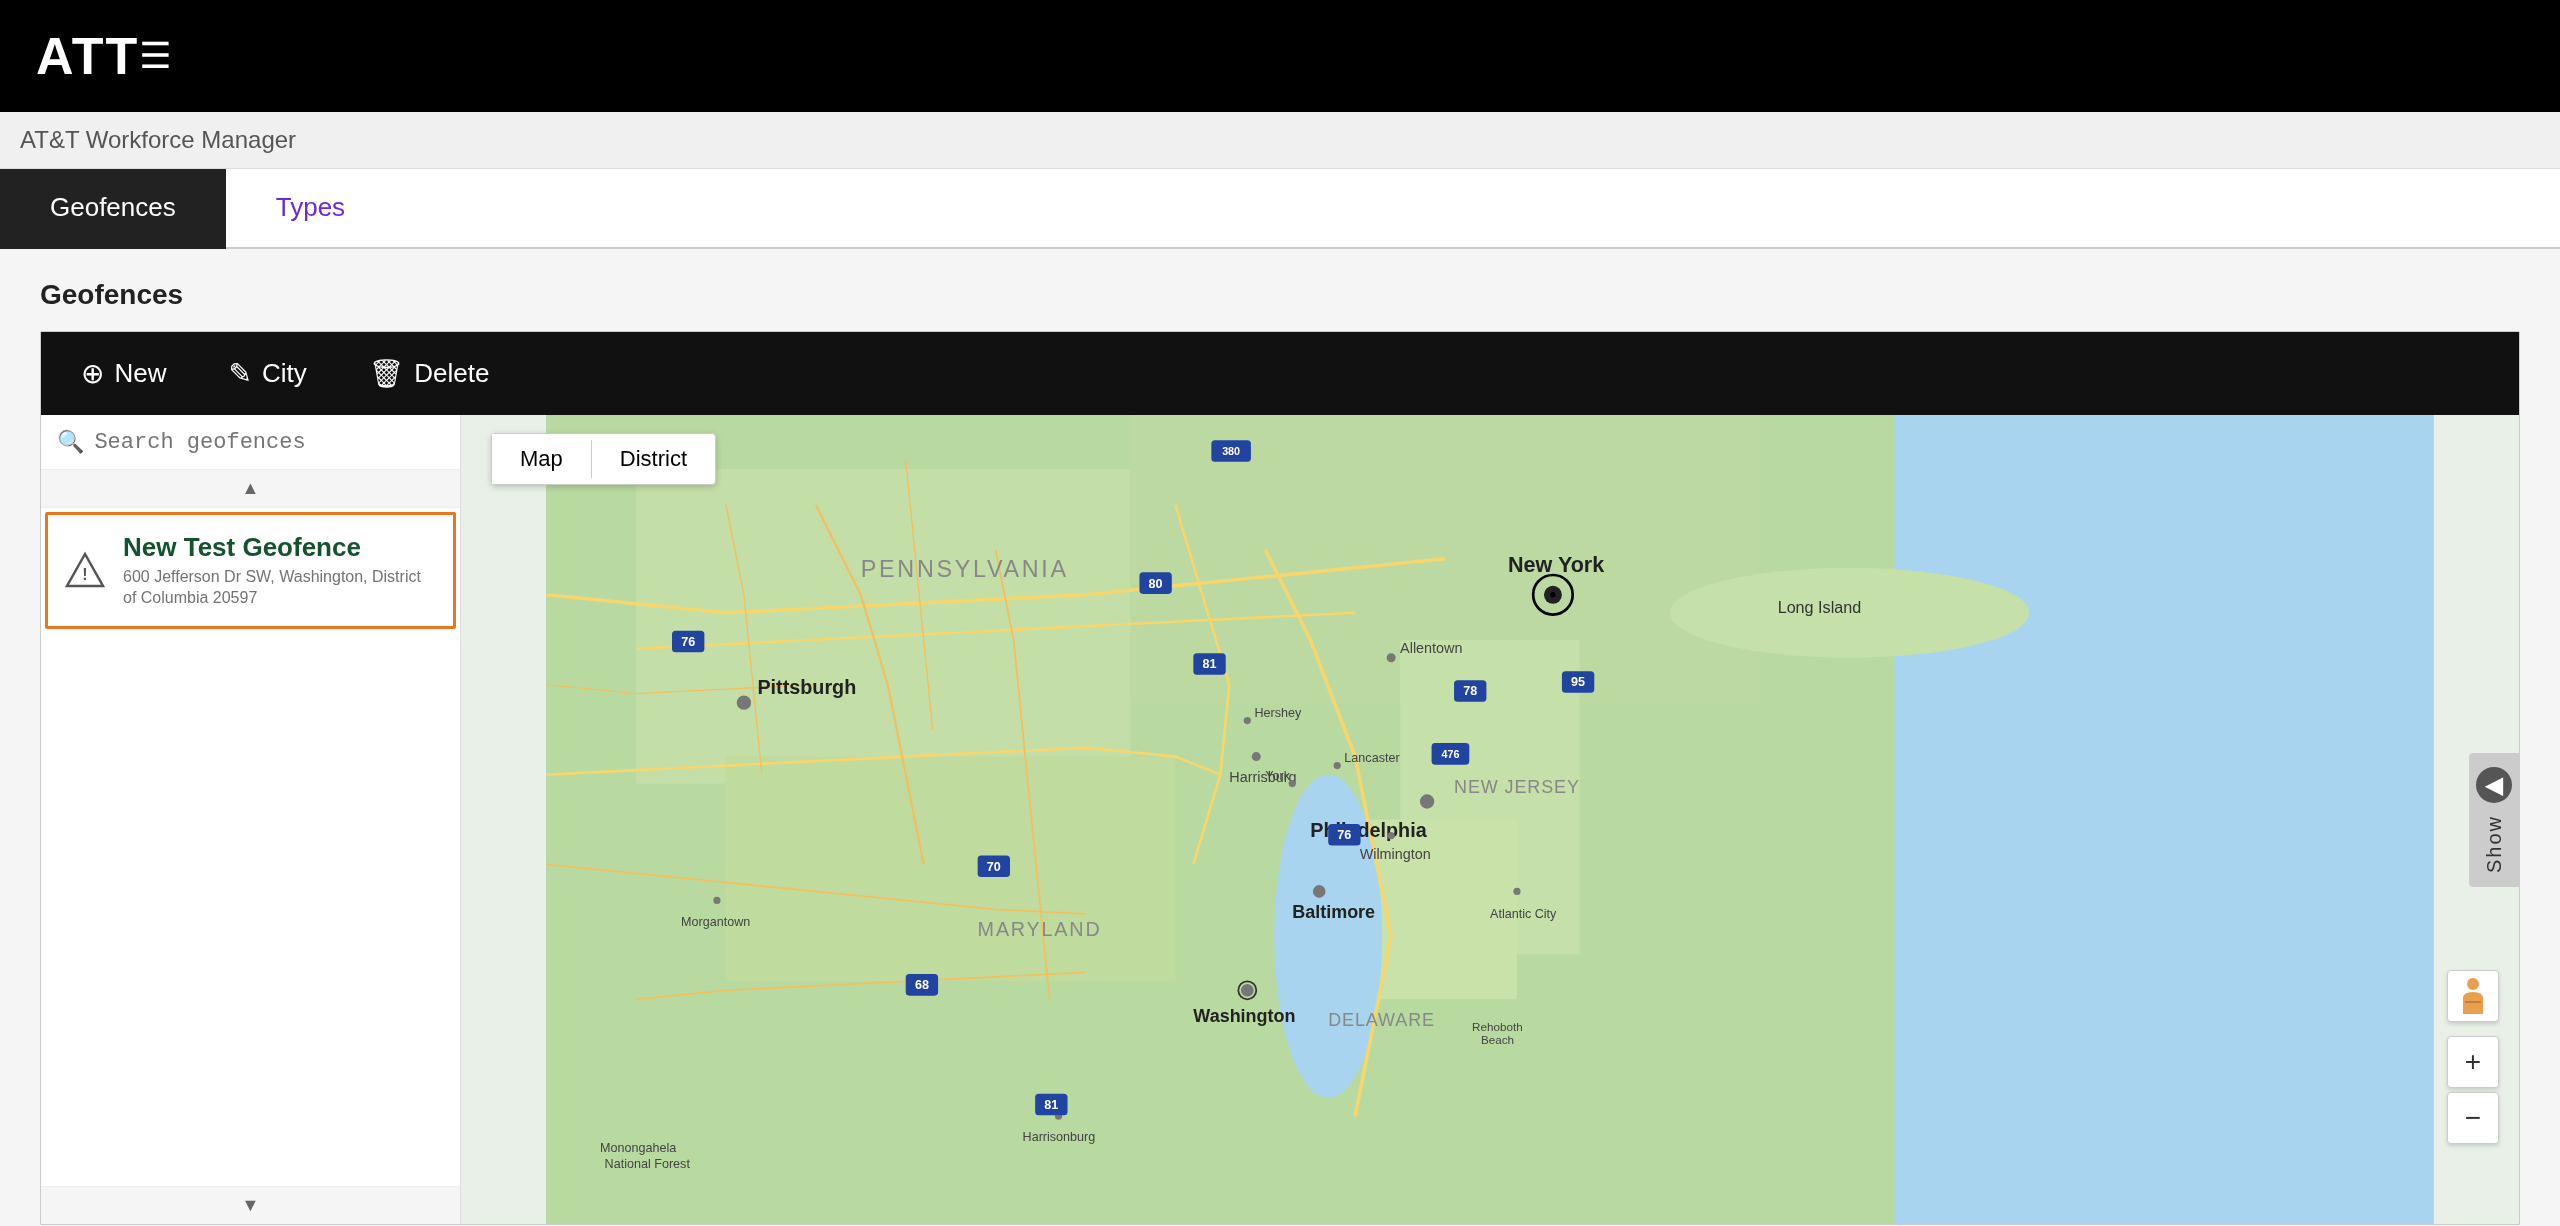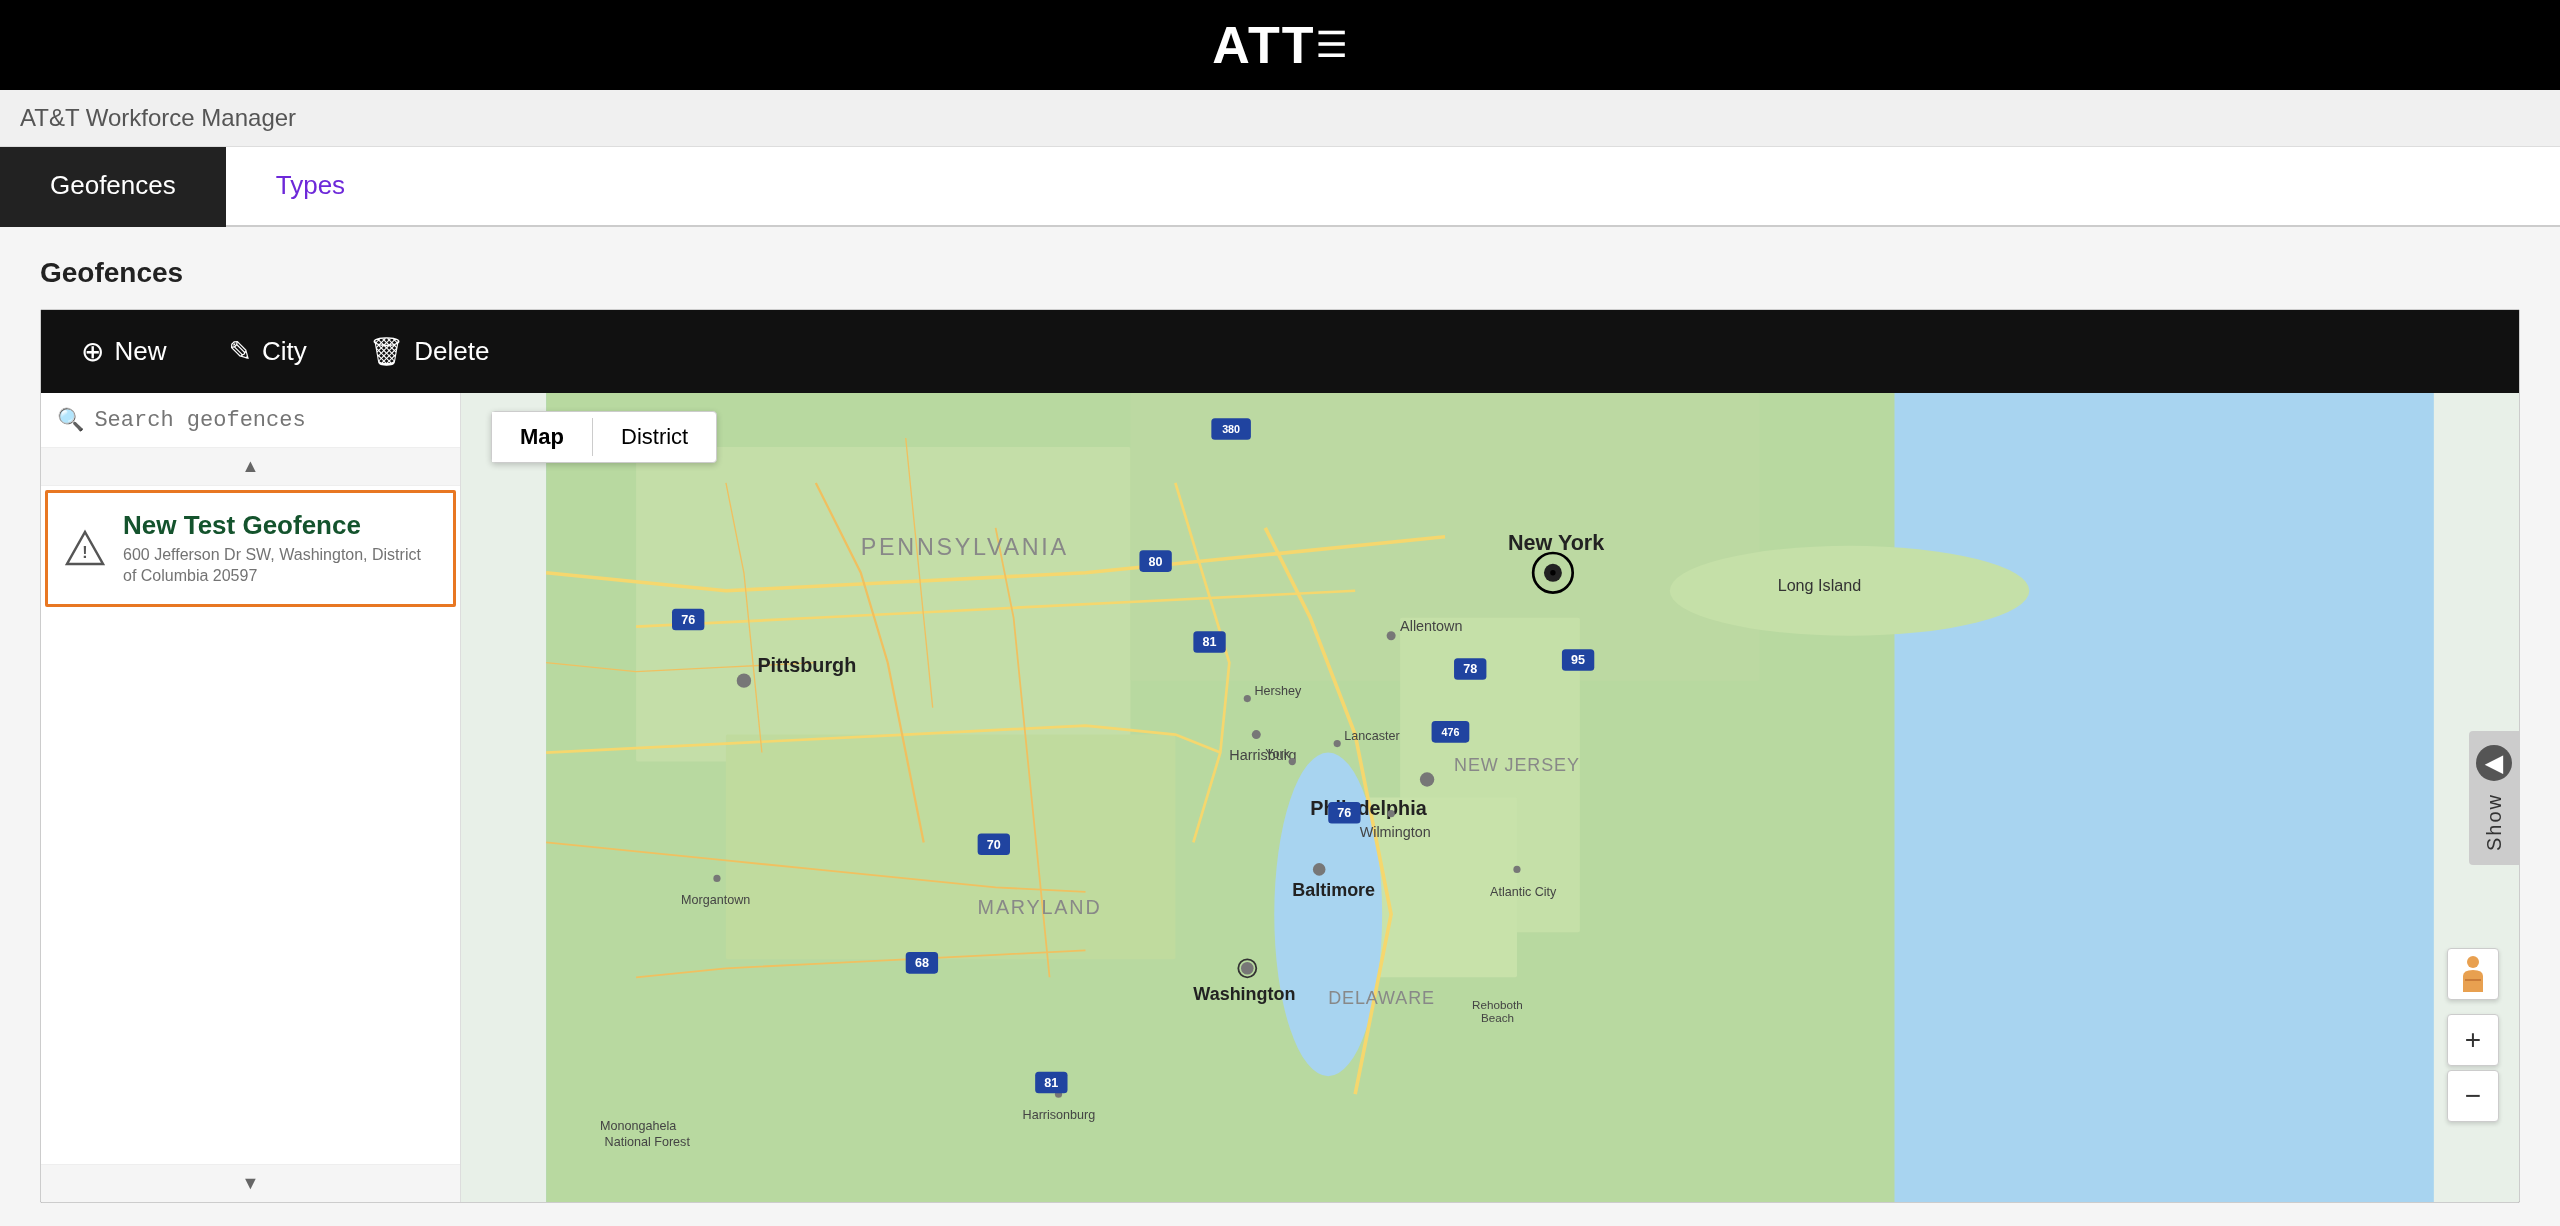--- a/index.html
+++ b/index.html
@@ -1,24 +1,24 @@
 <!DOCTYPE html>
 <html><head>
   <meta charset="utf-8">
   <style>
     * { margin: 0; padding: 0; box-sizing: border-box; }
     body { font-family: Arial, sans-serif; background: #f5f5f5; width: 2560px; height: 1226px; overflow: hidden; }
 
     
     .top-header {
       background: #000;
-      height: 90px;
-      display: flex;
-      align-items: center;
-      justify-content: center;
+      height: 112px;
+      display: flex;
+      align-items: center;
+      justify-content: flex-start;
       padding: 0 36px;
     }
     .top-header .logo {
       color: #fff;
       font-size: 52px;
       font-weight: bold;
       letter-spacing: 2px;
     }
     .top-header .menu-icon {
       color: #fff;
@@ -239,21 +239,21 @@
     }
     .map-toggle-btn {
       padding: 12px 28px;
       font-size: 22px;
       cursor: pointer;
       border: none;
       background: transparent;
     }
     .map-toggle-btn.active {
       background: #fff;
-      font-weight: 700;
+      font-weight: 400;
     }
     .map-toggle-divider {
       width: 1px;
       background: #ccc;
       margin: 6px 0;
     }
 
     
     .map-controls {
       position: absolute;

